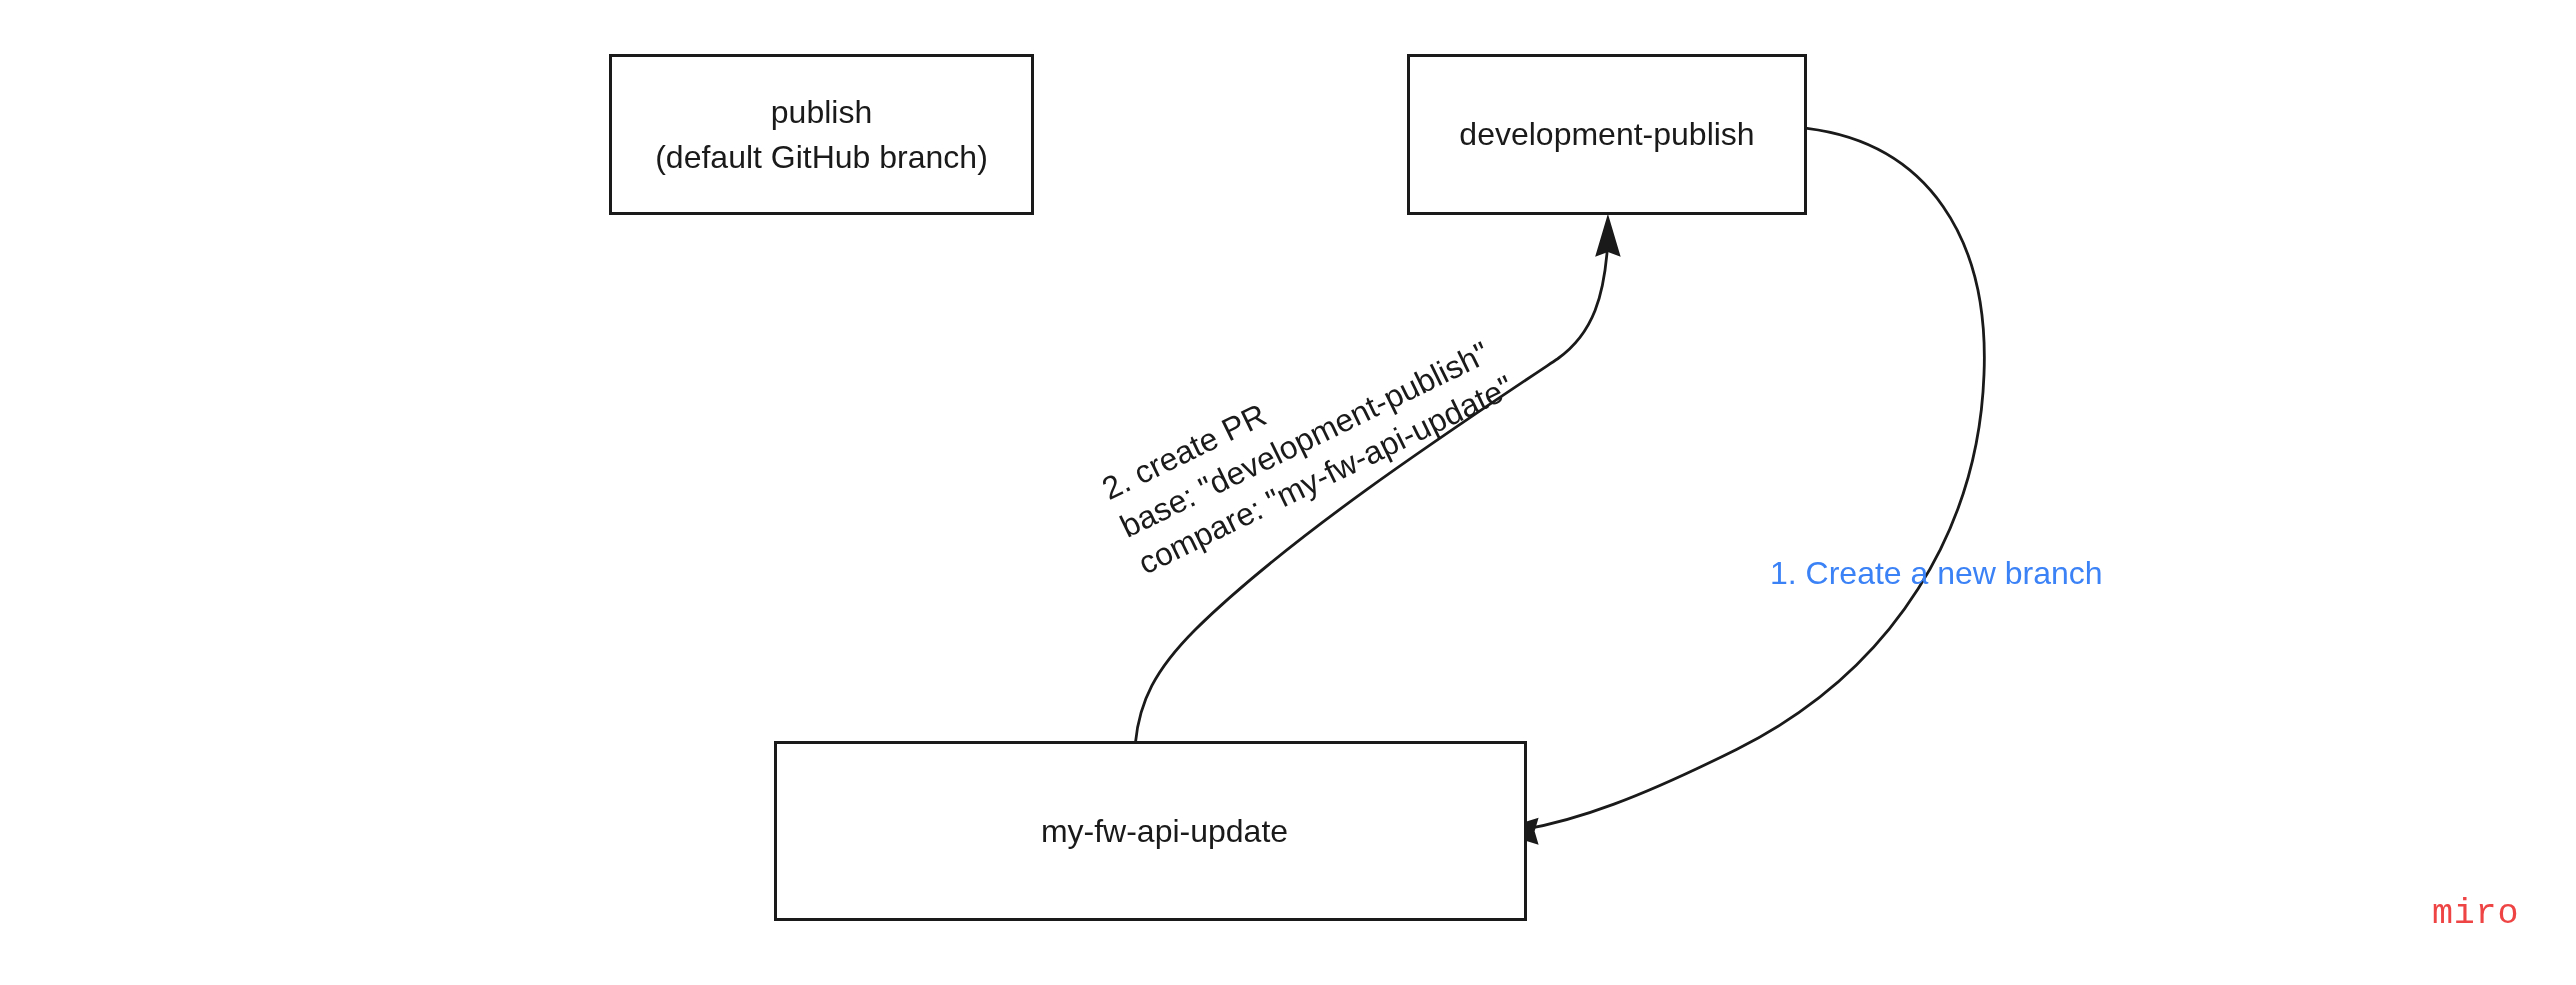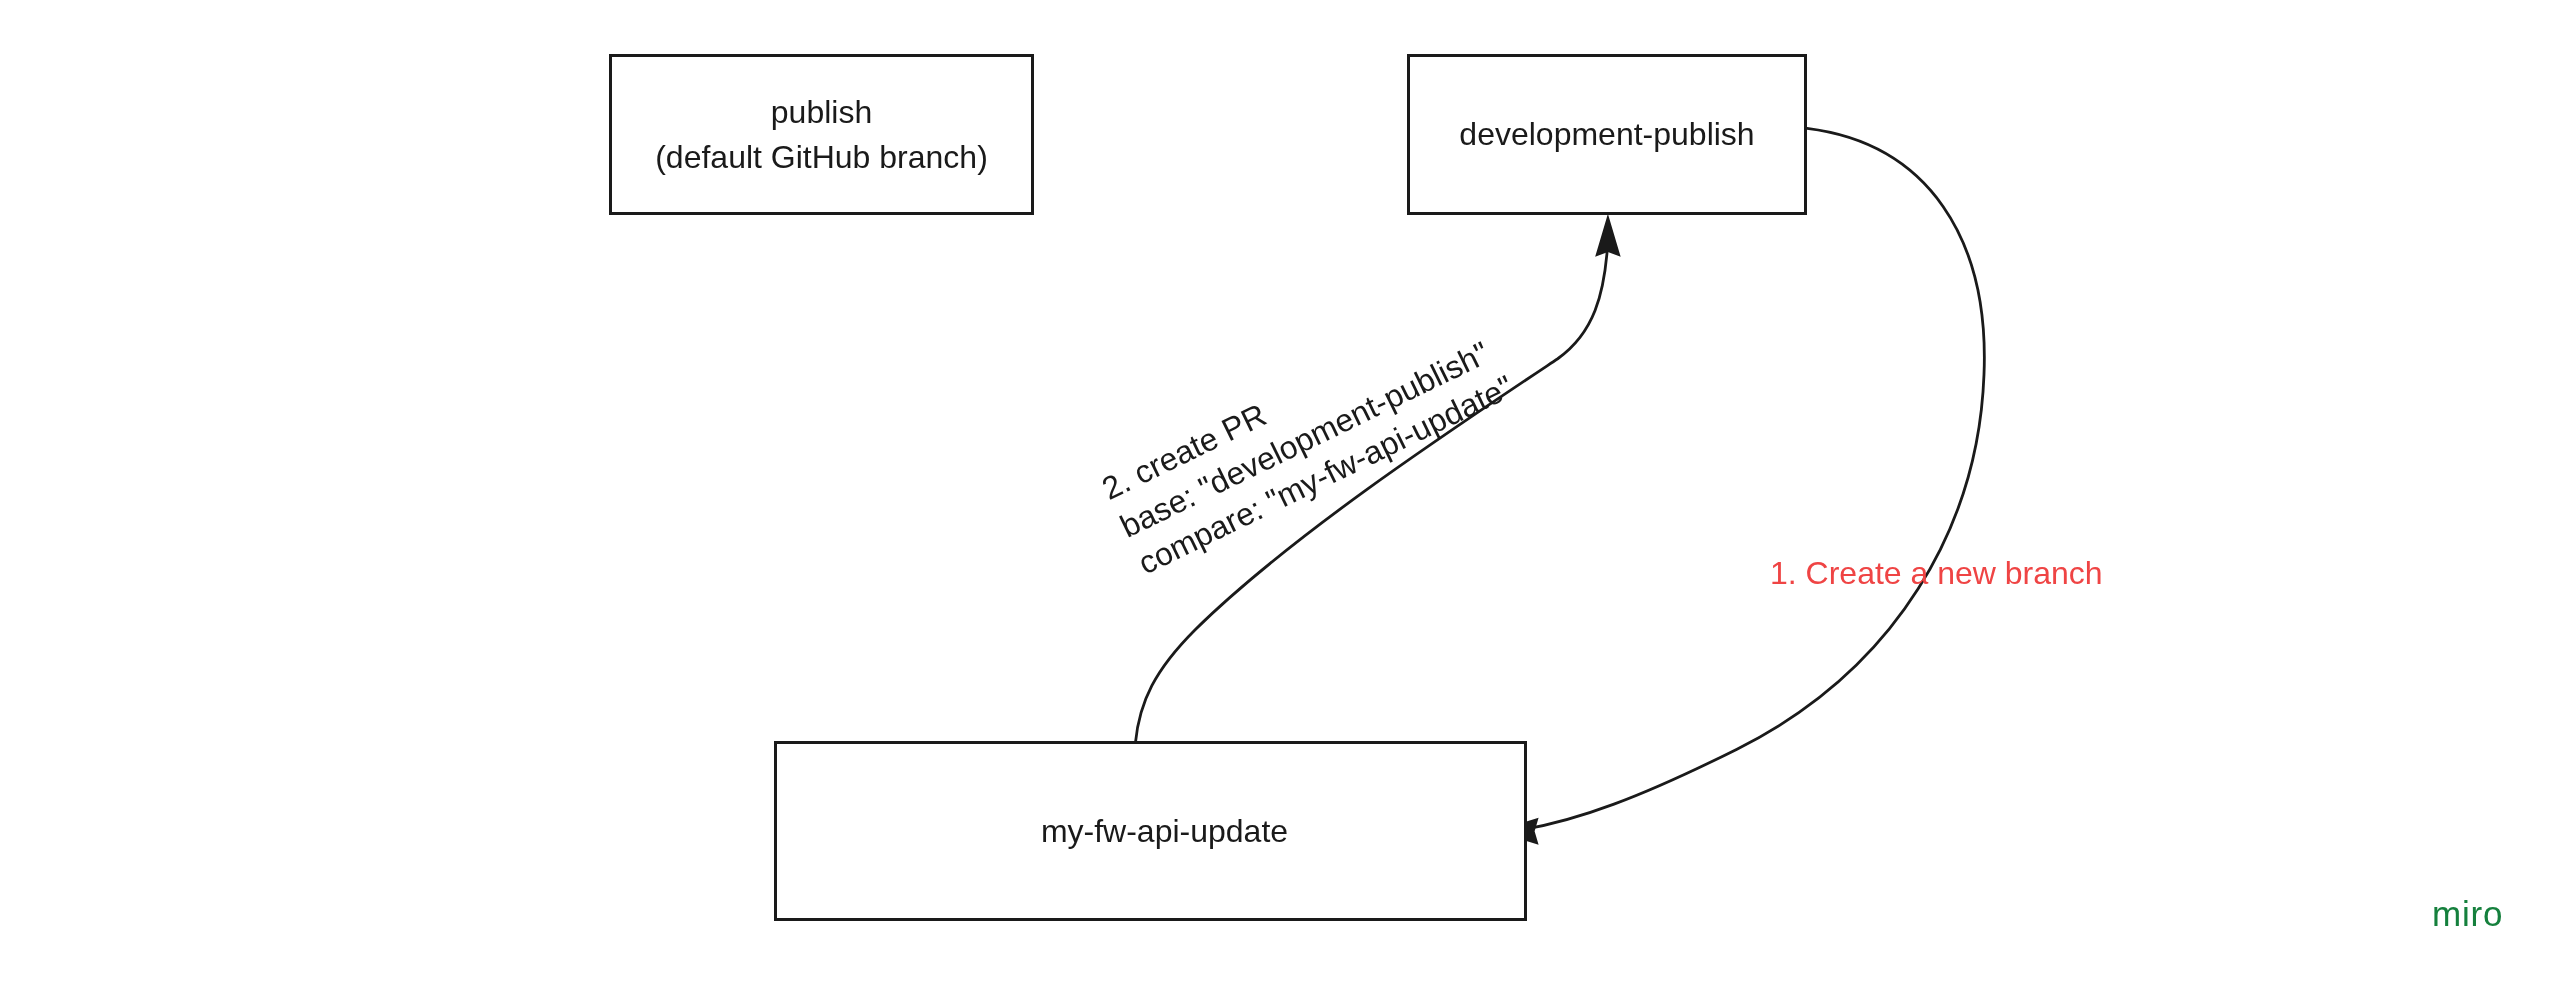--- a/index.html
+++ b/index.html
@@ -58,21 +58,21 @@
   #edges {
     position: absolute;
     left: 0;
     top: 0;
     width: 2576px;
     height: 986px;
     z-index: 1;
   }
   .edge-label-plain {
     position: absolute;
-    color: #ef4444;
+    color: #3b82f6;
     font-size: 32px;
     font-family: "Liberation Sans", sans-serif;
     white-space: nowrap;
     z-index: 4;
   }
   #label-create-branch {
     left: 1770px;
     top: 555px;
   }
   #label-create-pr {
@@ -87,22 +87,22 @@
     font-family: "Liberation Sans", sans-serif;
     white-space: pre-line;
     z-index: 4;
   }
   #watermark {
     position: absolute;
     left: 2432px;
     top: 894px;
     font-size: 35px;
     letter-spacing: 0.8px;
-    color: #15803d;
-    font-family: Liberation Sans, sans-serif;
+    color: #ef4444;
+    font-family: Liberation Mono, monospace;
     z-index: 2;
   }
 </style>
 </head>
 <body>
 
 <div id="canvas">
 
   <svg id="edges" viewBox="0 0 3233 1237" xmlns="http://www.w3.org/2000/svg">
 

